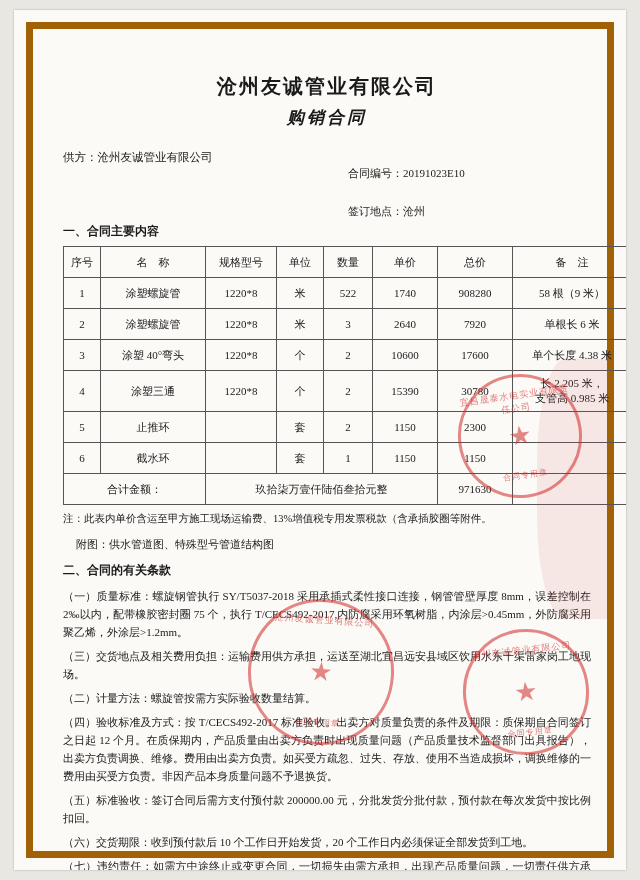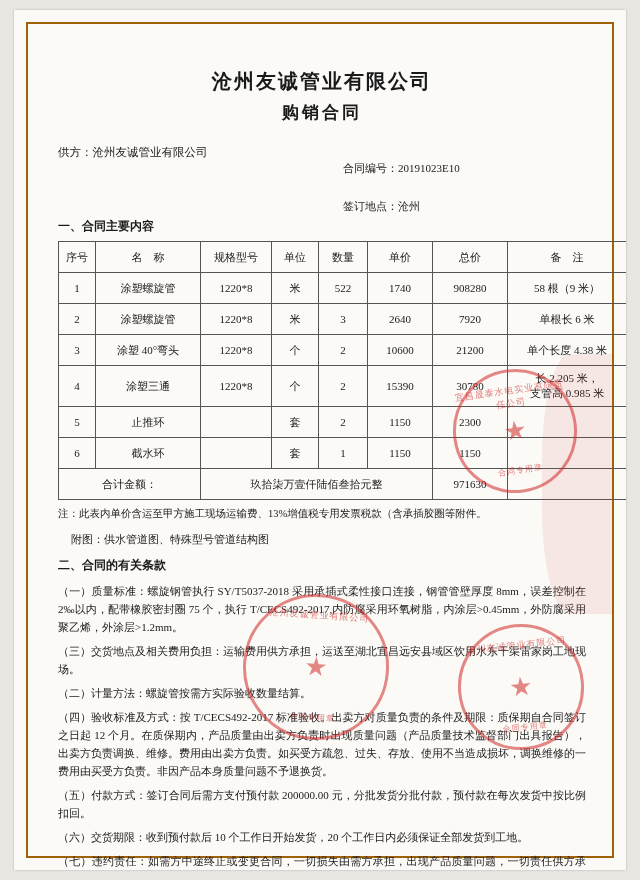--- a/index.html
+++ b/index.html
@@ -13,39 +13,40 @@
   .page{
     position:absolute;left:14px;top:10px;
     width:612px;height:860px;
     background:#fbfaf7;
     box-shadow:0 0 2px rgba(0,0,0,.25);
     overflow:hidden;
   }
   .inner{
     position:absolute;left:12px;top:12px;
     width:588px;height:836px;
-    border:2px solid #a16207;
+    border:7px solid #a16207;
     box-sizing:border-box;
   }
   .content{
     position:absolute;left:30px;top:22px;width:528px;
   }
   .co-title{
     text-align:center;
     font-size:20px;
     font-weight:bold;
     letter-spacing:2px;
     margin:22px 0 6px 0;
   }
   .doc-title{
     text-align:center;
     font-size:17px;
     font-weight:bold;
     letter-spacing:3px;
     margin:4px 0 16px 0;
+    font-style:italic;
   }
   .party-row{
     position:relative;
     font-size:11.5px;
     line-height:20px;
     margin:18px 0;
     height:20px;
   }
   .party-left{position:absolute;left:0;top:0;}
   .meta-right{position:absolute;left:285px;top:16px;font-size:11px;}
@@ -221,21 +222,21 @@
             <td>7920</td>
             <td>单根长 6 米</td>
           </tr>
           <tr>
             <td>3</td>
             <td>涂塑 40°弯头</td>
             <td>1220*8</td>
             <td>个</td>
             <td>2</td>
             <td>10600</td>
-            <td>21200</td>
+            <td>17600</td>
             <td>单个长度 4.38 米</td>
           </tr>
           <tr>
             <td>4</td>
             <td>涂塑三通</td>
             <td>1220*8</td>
             <td>个</td>
             <td>2</td>
             <td>15390</td>
             <td>30780</td>
@@ -282,21 +283,21 @@
       <div class="clause">
         <p><span class="lbl">（三）</span><span>交货地点及相关费用负担：</span><span>运输费用供方承担，运送至湖北宜昌远安县域区饮用水东干渠雷家岗工地现场。</span></p>
       </div>
       <div class="clause">
         <p><span class="lbl">（二）</span><span>计量方法：</span><span>螺旋管按需方实际验收数量结算。</span></p>
       </div>
       <div class="clause">
         <p><span class="lbl">（四）</span><span>验收标准及方式：</span><span>按 T/CECS492-2017 标准验收。出卖方对质量负责的条件及期限：质保期自合同签订之日起 12 个月。在质保期内，产品质量由出卖方负责时出现质量问题（产品质量技术监督部门出具报告），出卖方负责调换、维修。费用由出卖方负责。如买受方疏忽、过失、存放、使用不当造成损坏，调换维修的一费用由买受方负责。非因产品本身质量问题不予退换货。</span></p>
       </div>
       <div class="clause">
-        <p><span class="lbl">（五）</span><span>付款方式：</span><span>签订合同后需方支付预付款 200000.00 元，分批发货分批付款，预付款在每次发货中按比例扣回。</span></p>
+        <p><span class="lbl">（五）</span><span>标准验收：</span><span>签订合同后需方支付预付款 200000.00 元，分批发货分批付款，预付款在每次发货中按比例扣回。</span></p>
       </div>
       <div class="clause">
         <p><span class="lbl">（六）</span><span>交货期限：</span><span>收到预付款后 10 个工作日开始发货，20 个工作日内必须保证全部发货到工地。</span></p>
       </div>
       <div class="clause">
         <p><span class="lbl">（七）</span><span>违约责任：</span><span>如需方中途终止或变更合同，一切损失由需方承担，出现产品质量问题，一切责任供方承担。</span></p>
       </div>
 
     </div>
 

